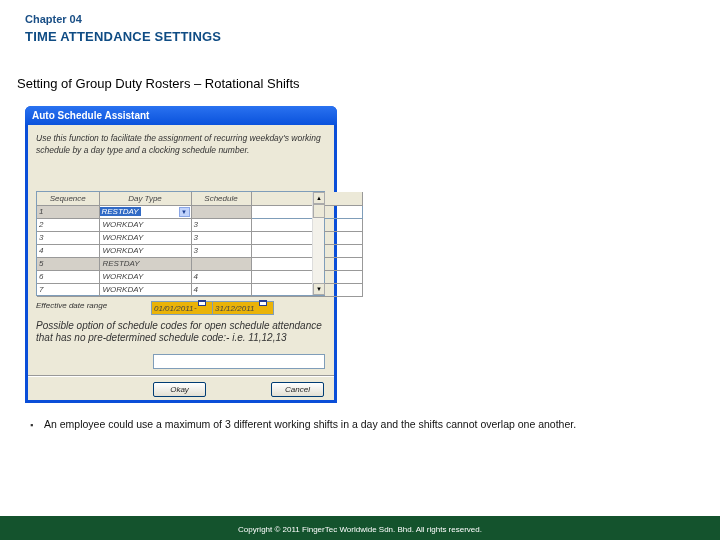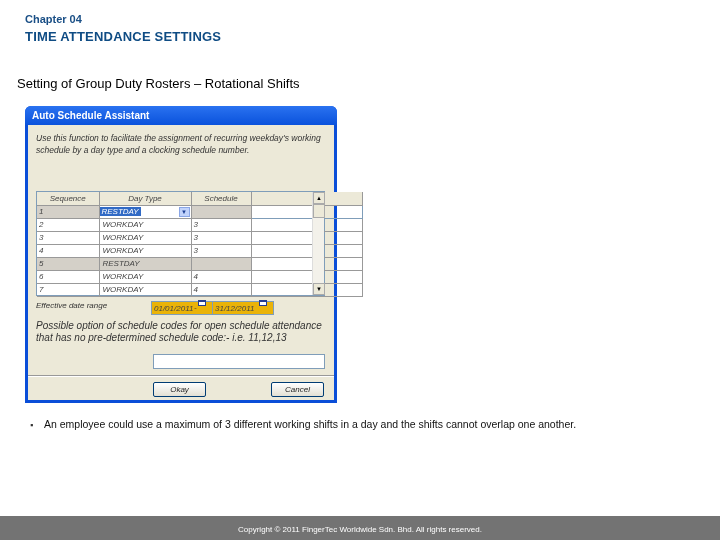--- a/index.html
+++ b/index.html
@@ -35,21 +35,21 @@
     .cal { position: absolute; top: 175px; width: 8px; height: 6px; background: #fff; border: 1px solid #233c91; border-top-width: 2px; }
     .dash { position: absolute; left: 166px; top: 178px; font-size: 8px; color: #333; }
     .hint { position: absolute; left: 8px; top: 195px; width: 290px; font-size: 10px; color: #333; line-height: 12px; }
     .codes { position: absolute; left: 125px; top: 229px; width: 172px; height: 15px; background: #fff; border: 1px solid #7f9db9; }
     .sep { position: absolute; left: 0; right: 0; top: 250px; border-top: 1px solid #999; border-bottom: 1px solid #fff; }
     .btn { position: absolute; top: 257px; width: 53px; height: 15px; background: linear-gradient(#fff, #e3e0d4); border: 1px solid #003c74; border-radius: 2px; font-size: 8px; text-align: center; line-height: 13px; color: #222; }
 
     .bullets { position: absolute; left: 30px; top: 416px; font-size: 10.5px; color: #111; line-height: 17px; list-style: none; }
     .bullets li::before { content: "\25AA"; display: inline-block; width: 14px; font-size: 9px; color: #333; }
 
-    .footer { position: absolute; left: 0; top: 516px; width: 720px; height: 24px; background: #737373; color: #fff; font-size: 8px; text-align: center; padding-top: 9px; }
+    .footer { position: absolute; left: 0; top: 516px; width: 720px; height: 24px; background: #14532d; color: #fff; font-size: 8px; text-align: center; padding-top: 9px; }
   </style>
 </head>
 <body>
 
 <div class="chapter">Chapter 04</div>
 <div class="title">TIME ATTENDANCE SETTINGS</div>
 <div class="subtitle">Setting of Group Duty Rosters – Rotational Shifts</div>
 
 <div class="dialog">
   <div class="titlebar">Auto Schedule Assistant</div>

